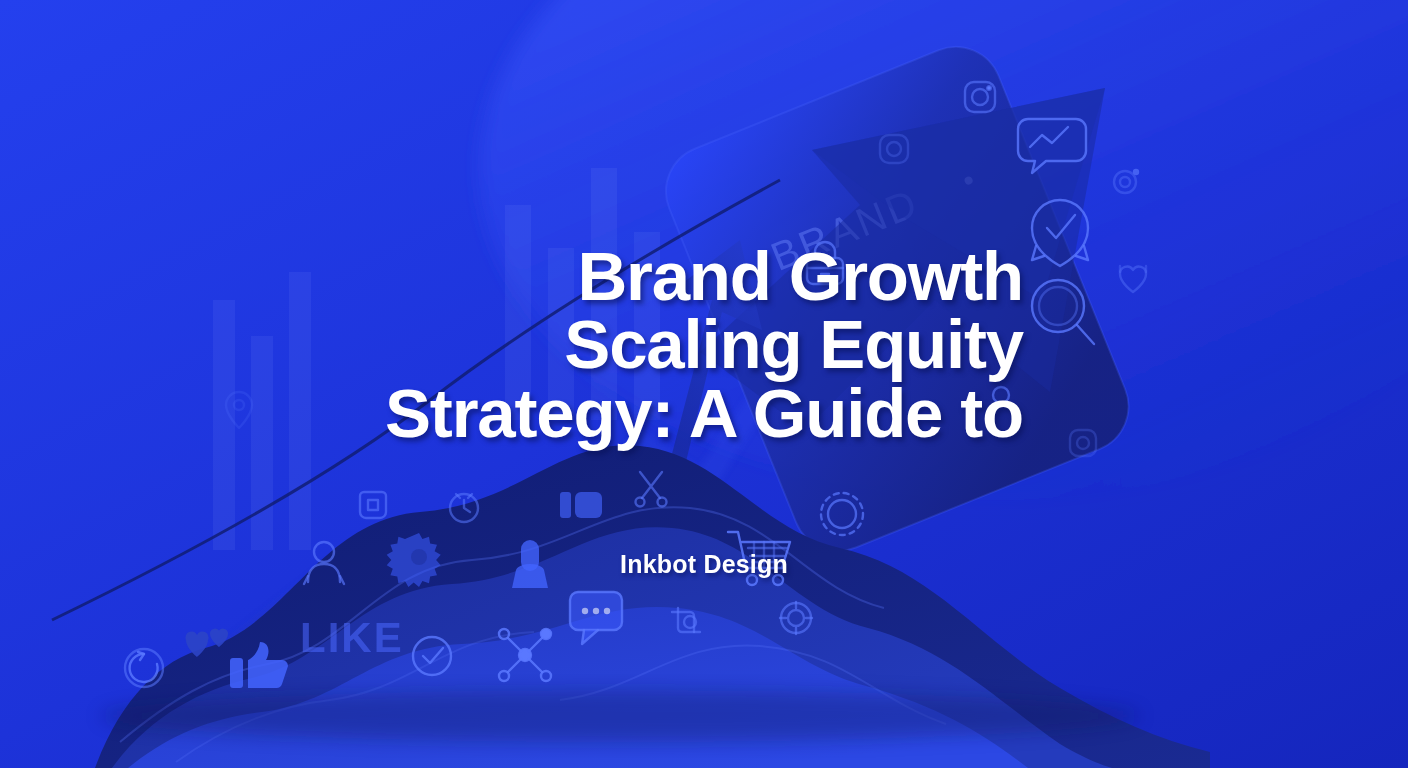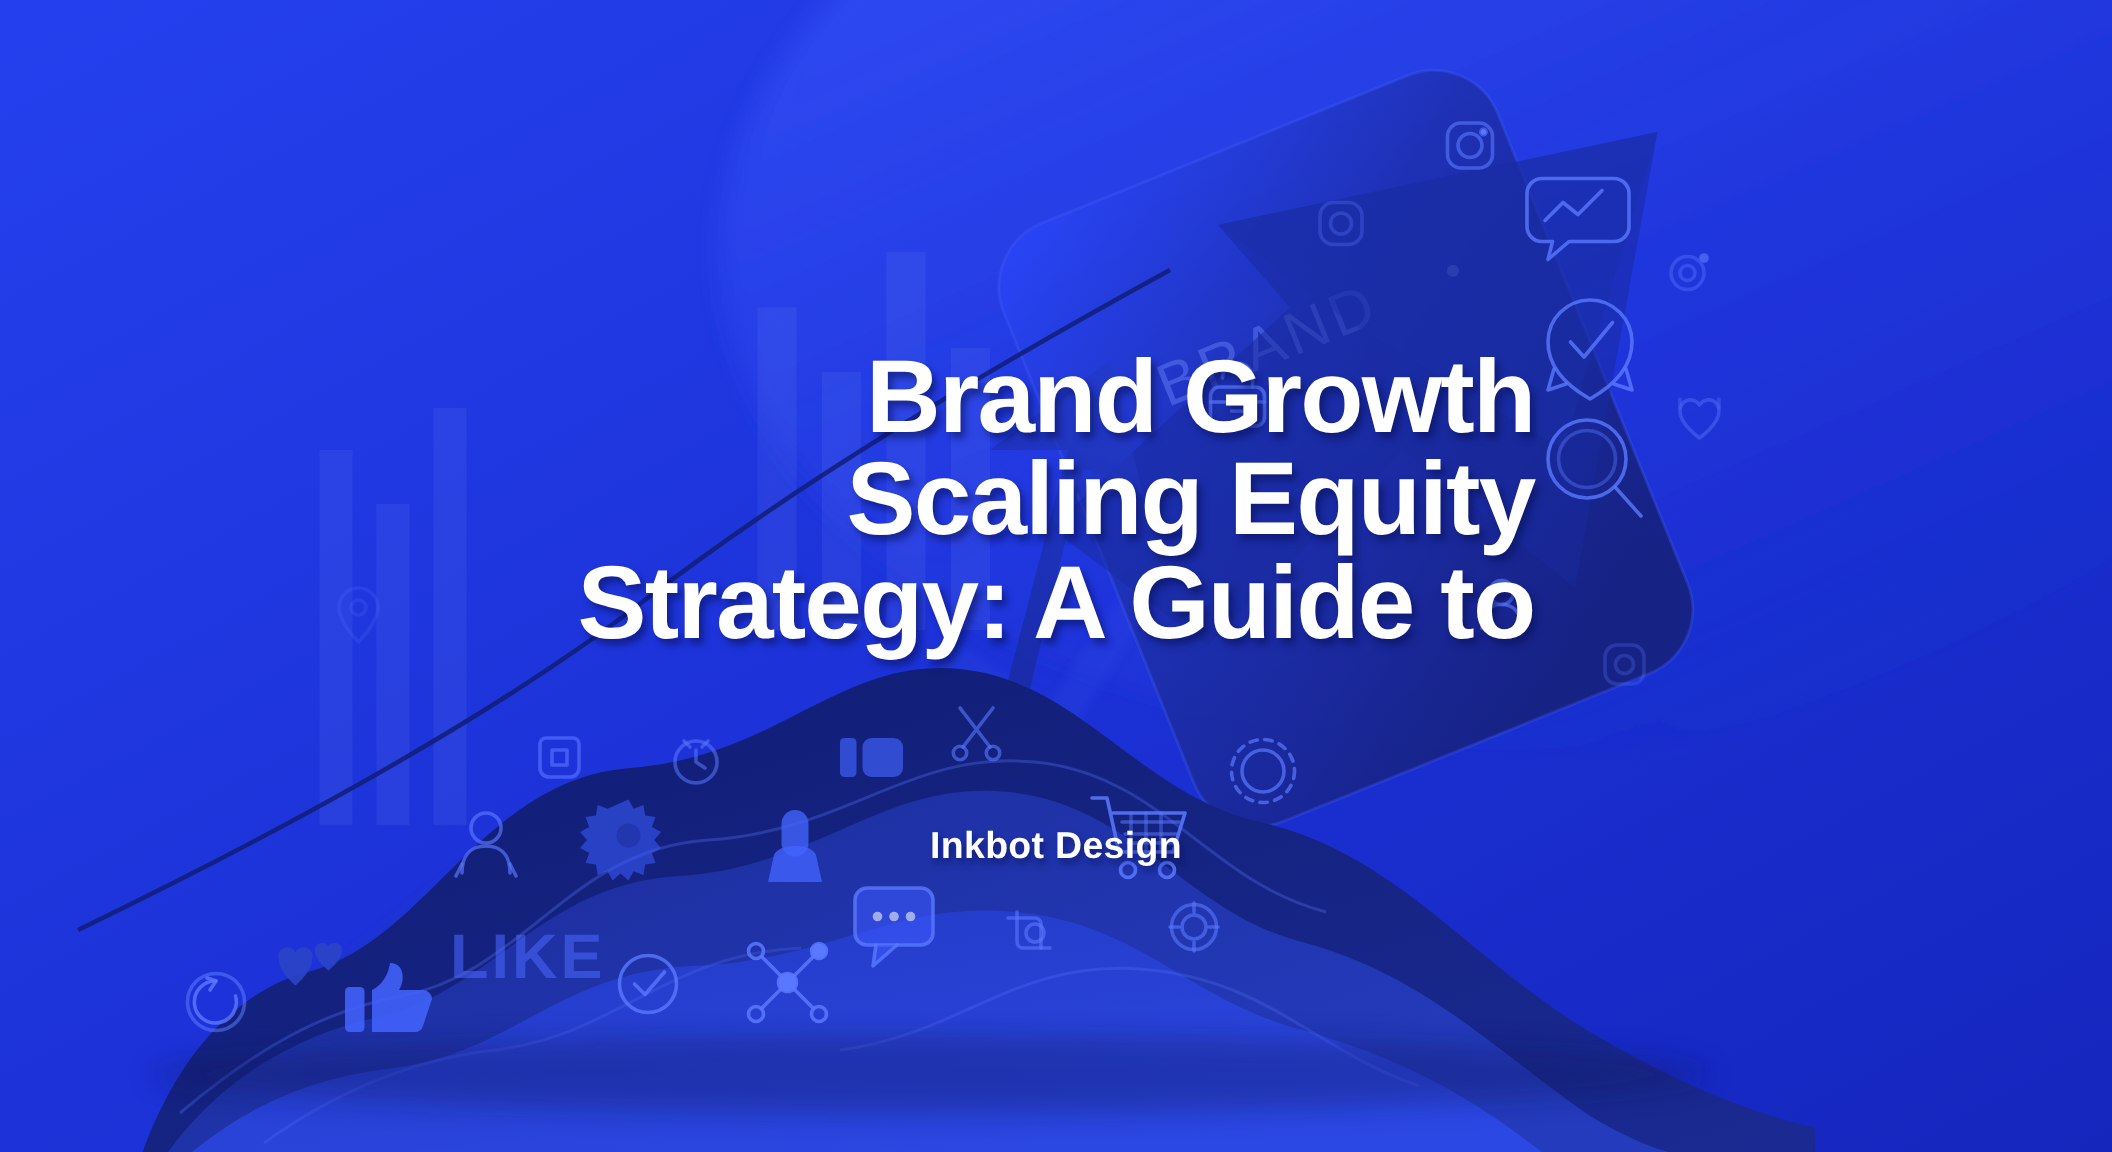--- a/index.html
+++ b/index.html
@@ -31,21 +31,21 @@
     line-height:0.99;
     font-weight:bold;
     letter-spacing:-1.2px;
     text-align:right;
     max-width:1000px;
     text-shadow:3px 4px 5px rgba(7,16,86,.55);
     transform:translateY(-24px);
   }
   .headline .ln{display:block;}
   .byline{
-    margin:12px;
+    margin:0;
     color:#ffffff;
     font-size:25px;
     font-weight:bold;
     letter-spacing:.2px;
     text-shadow:2px 3px 4px rgba(7,16,86,.55);
     transform:translateY(78px);
   }
   .sr{position:absolute;width:1px;height:1px;overflow:hidden;clip:rect(0 0 0 0);}
 </style>
 </head>

